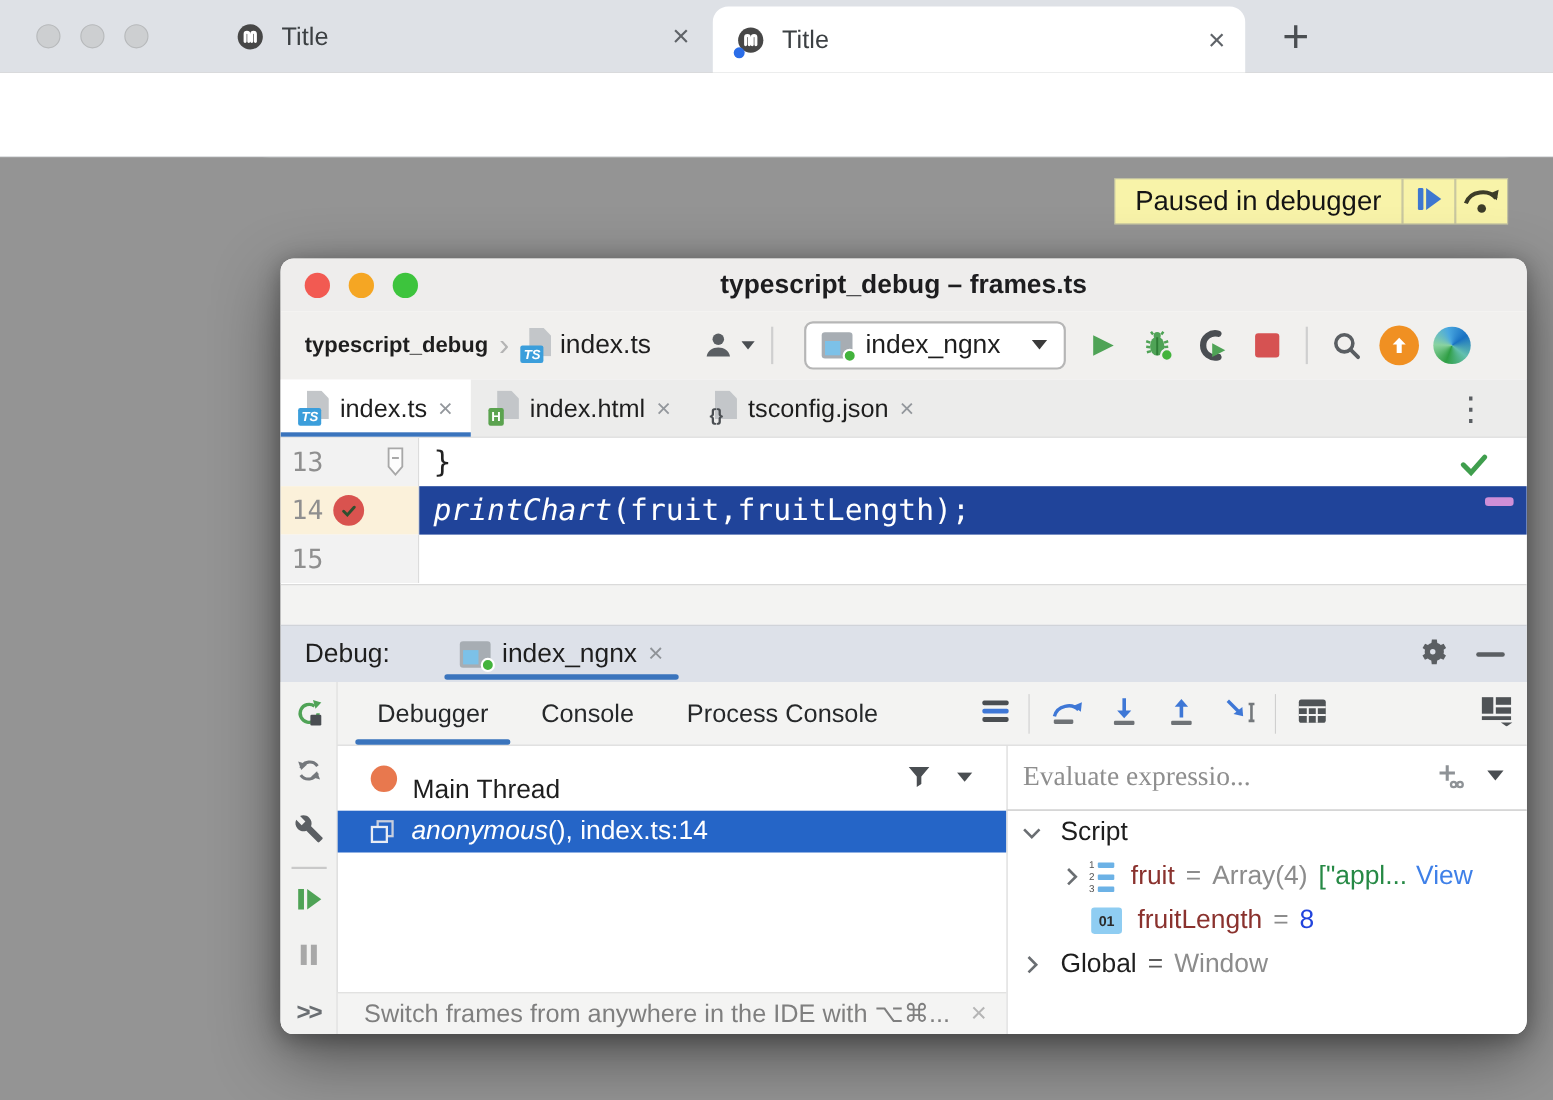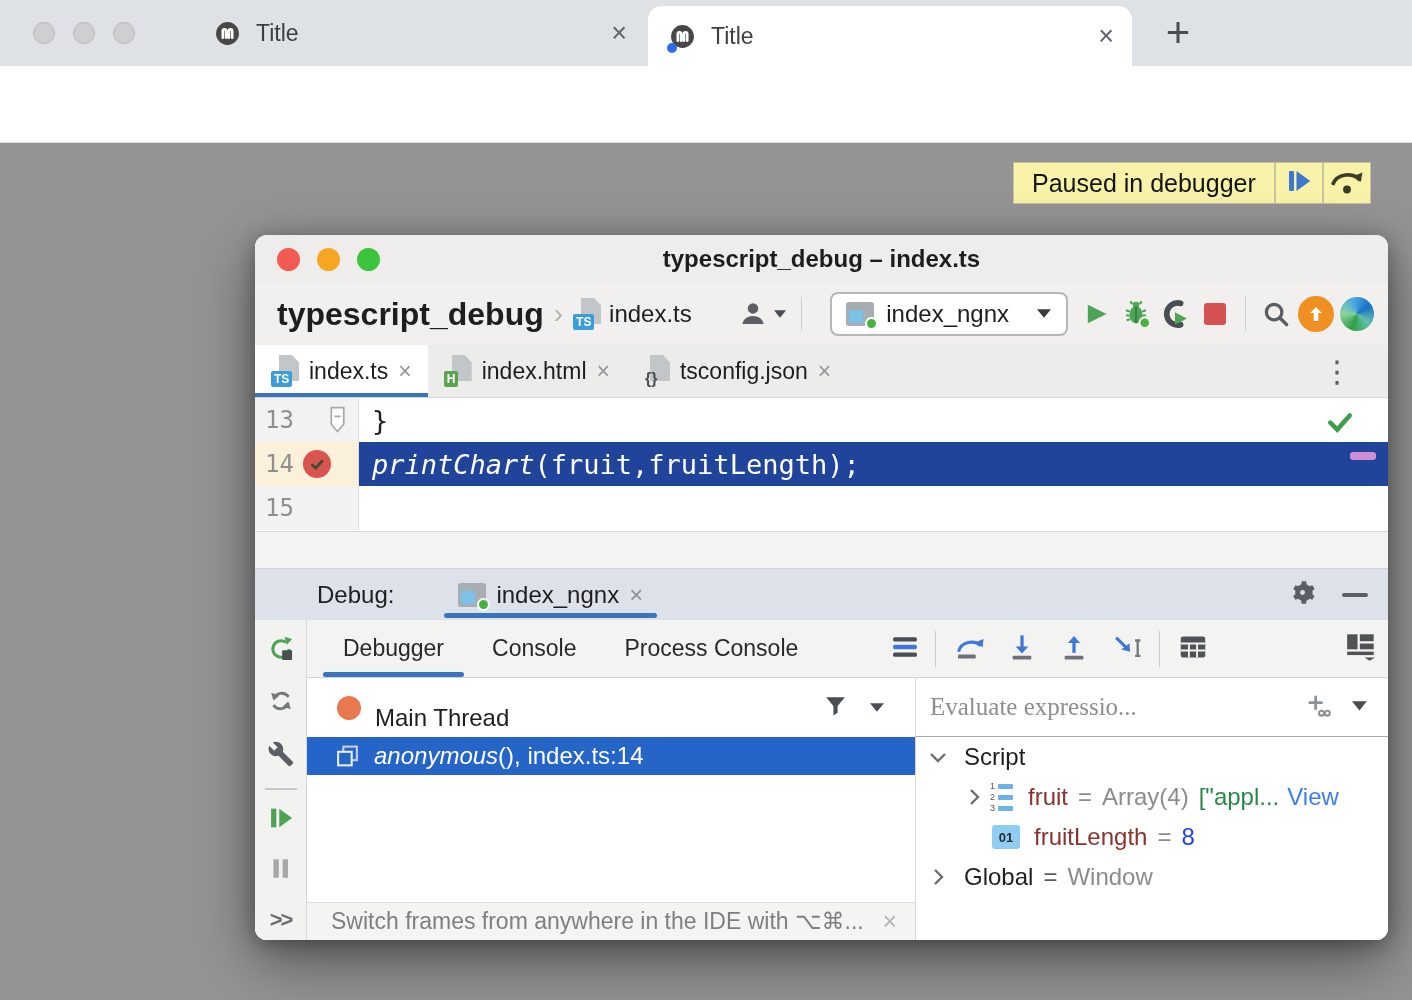--- a/index.html
+++ b/index.html
@@ -34,34 +34,34 @@
 
   
   .ide { position:absolute; left:255px; top:92px; width:1133px; height:705px; background:#fff; border-radius:12px; overflow:hidden;
          box-shadow:0 20px 60px rgba(0,0,0,.45), 0 4px 20px rgba(0,0,0,.30); }
   .ide-titlebar { position:absolute; left:0; top:0; width:100%; height:48px; background:#eeedec; display:flex; align-items:center; justify-content:center; }
   .itraffic { position:absolute; left:22px; top:13px; display:flex; gap:17px; }
   .idot { width:23px; height:23px; border-radius:50%; }
   .ide-title { font-size:24px; font-weight:bold; color:#1d1d1f; }
 
   .ide-nav { position:absolute; left:0; top:48px; width:100%; height:62px; background:#f1f0ee; display:flex; align-items:center; }
-  .crumb-project { font-size:32px; font-weight:bold; color:#1e1e1e; margin-left:22px; }
+  .crumb-project { font-size:20px; font-weight:bold; color:#1e1e1e; margin-left:22px; }
   .crumb-sep { font-size:28px; color:#b4b4b4; margin:0 10px; }
   .crumb-file { font-size:24px; color:#1e1e1e; margin-left:8px; }
   .vsep { width:2px; height:34px; background:#cfcfcf; margin:0 14px; }
   .combo { height:44px; background:#fff; border:2px solid #b6b6b6; border-radius:8px; display:flex; align-items:center; padding:0 14px; margin-left:14px; }
   .combo-label { font-size:24px; color:#1e1e1e; margin:0 28px 0 12px; }
   .toolic { display:flex; align-items:center; justify-content:center; width:42px; height:42px; }
 
   
   .fico { position:relative; width:28px; height:32px; flex:none; }
   .fico .pg { position:absolute; right:0; top:0; width:20px; height:26px; background:#c3c6c9;
               clip-path:polygon(0 0, 65% 0, 100% 28%, 100% 100%, 0 100%); }
   .fico .badge { position:absolute; left:0; bottom:0; font-size:12px; font-weight:bold; color:#fff; padding:2px 3px; border-radius:2px; line-height:1; }
-  .badge.ts { background:#3b9edb; }
+  .badge.ts { background:#3b9edb;font-style:italic; }
   .badge.h { background:#5ba34f; }
   .badge.js { background:none; color:#4a4e52; font-size:16px; bottom:-2px; }
 
   .rcico { position:relative; width:28px; height:24px; background:#a7adb3; border-radius:3px; flex:none; }
   .rcico .inner { position:absolute; left:3px; top:8px; width:14px; height:13px; background:#7cc1e8; }
   .rcico .gdot { position:absolute; right:-4px; bottom:-4px; width:13px; height:13px; border-radius:50%; background:#43b33c; border:2px solid #fff; }
 
   .sphere { width:34px; height:34px; border-radius:50%; background:conic-gradient(from 200deg, #2f9e44, #8ad3a0, #4aa8e0, #1971c2, #63c0ae, #2f9e44); }
   .orangeb { width:36px; height:36px; border-radius:50%; background:#f09022; display:flex; align-items:center; justify-content:center; }
   .stopsq { width:22px; height:22px; background:#d65252; border-radius:3px; }
@@ -70,35 +70,35 @@
   .etabs { position:absolute; left:0; top:110px; width:100%; height:53px; background:#ececeb; border-bottom:1px solid #d6d6d6; display:flex; }
   .etab { position:relative; display:flex; align-items:center; gap:10px; padding:0 16px; font-size:23px; color:#1e1e1e; }
   .etab.active { background:#fff; }
   .etab.active::after { content:""; position:absolute; left:0; right:0; bottom:0; height:4px; background:#3a74bd; }
   .etab .xclose { font-size:23px; color:#93979c; }
   .kebab { position:absolute; right:36px; top:0; height:53px; display:flex; align-items:center; font-size:30px; color:#5a5e62; }
 
   
   .editor { position:absolute; left:0; top:163px; width:100%; height:133px; background:#fff; }
   .eline { position:absolute; left:0; width:100%; height:44px; display:flex; }
-  .gutter { width:104px; flex:none; position:relative; background:#f2f2f2; border-right:1px solid #dcdcdc; }
+  .gutter { width:126px; flex:none; position:relative; background:#f2f2f2; border-right:1px solid #dcdcdc; }
   .gutter.cur { background:#fbf1da; }
   .lnum { position:absolute; left:10px; top:50%; transform:translateY(-50%); font-family:"DejaVu Sans Mono",monospace; font-size:24px; color:#8f8f8f; }
   .codearea { flex:1; display:flex; align-items:center; padding-left:13px; font-family:"DejaVu Sans Mono",monospace; font-size:27px; color:#222; }
   .codearea.exec { background:#20449a; color:#fff; }
   .it { font-style:italic; }
   .bp { position:absolute; left:48px; top:50%; transform:translateY(-50%); width:28px; height:28px; border-radius:50%; background:#d9534f; display:flex; align-items:center; justify-content:center; }
   .foldmark { position:absolute; right:12px; top:8px; }
   .echeck { position:absolute; right:22px; top:168px; width:52px; height:38px; background:#fff; border-radius:8px; display:flex; align-items:center; justify-content:center; z-index:4; }
   .pinkmark { position:absolute; right:12px; top:217px; width:26px; height:8px; background:#cf8fd7; border-radius:3px; z-index:5; }
 
   .splitband { position:absolute; left:0; top:296px; width:100%; height:37px; background:#f3f3f2; border-top:1px solid #d8d8d8; }
 
   
-  .dhead { position:absolute; left:0; top:333px; width:100%; height:52px; background:#dde1e9; border-top:1px solid #cfd2d8; display:flex; align-items:center;padding-left:40px; }
+  .dhead { position:absolute; left:0; top:333px; width:100%; height:52px; background:#dde1e9; border-top:1px solid #cfd2d8; display:flex; align-items:center; }
   .dhead-label { font-size:24px; color:#1e1e1e; margin-left:22px; }
   .dsession { position:relative; height:100%; display:flex; align-items:center; gap:10px; margin-left:50px; padding:0 14px; }
   .dsession::after { content:""; position:absolute; left:0; right:0; bottom:2px; height:5px; border-radius:3px; background:#3a74bd; }
   .dsession-label { font-size:24px; color:#1e1e1e; }
   .dsession .xclose { font-size:24px; color:#8f9398; }
   .dhead-right { margin-left:auto; display:flex; align-items:center; gap:26px; margin-right:20px; }
   .minbar { width:26px; height:4px; background:#5b5f63; border-radius:2px; }
 
   
   .dbody { position:absolute; left:0; top:385px; width:100%; height:320px; background:#fff; }
@@ -230,21 +230,21 @@
     </div>
 
     <div class="ide">
 
       <div class="ide-titlebar">
         <div class="itraffic">
           <div class="idot" style="background:#f25a52"></div>
           <div class="idot" style="background:#f5a623"></div>
           <div class="idot" style="background:#3dc43d"></div>
         </div>
-        <span class="ide-title">typescript_debug – index.ts</span>
+        <span class="ide-title">typescript_debug – frames.ts</span>
       </div>
 
       <div class="ide-nav">
         <span class="crumb-project">typescript_debug</span>
         <span class="crumb-sep">›</span>
         <span class="fico">
             <span class="pg"></span>
             <span class="badge ts">TS</span>
           </span>
         <span class="crumb-file">index.ts</span>

